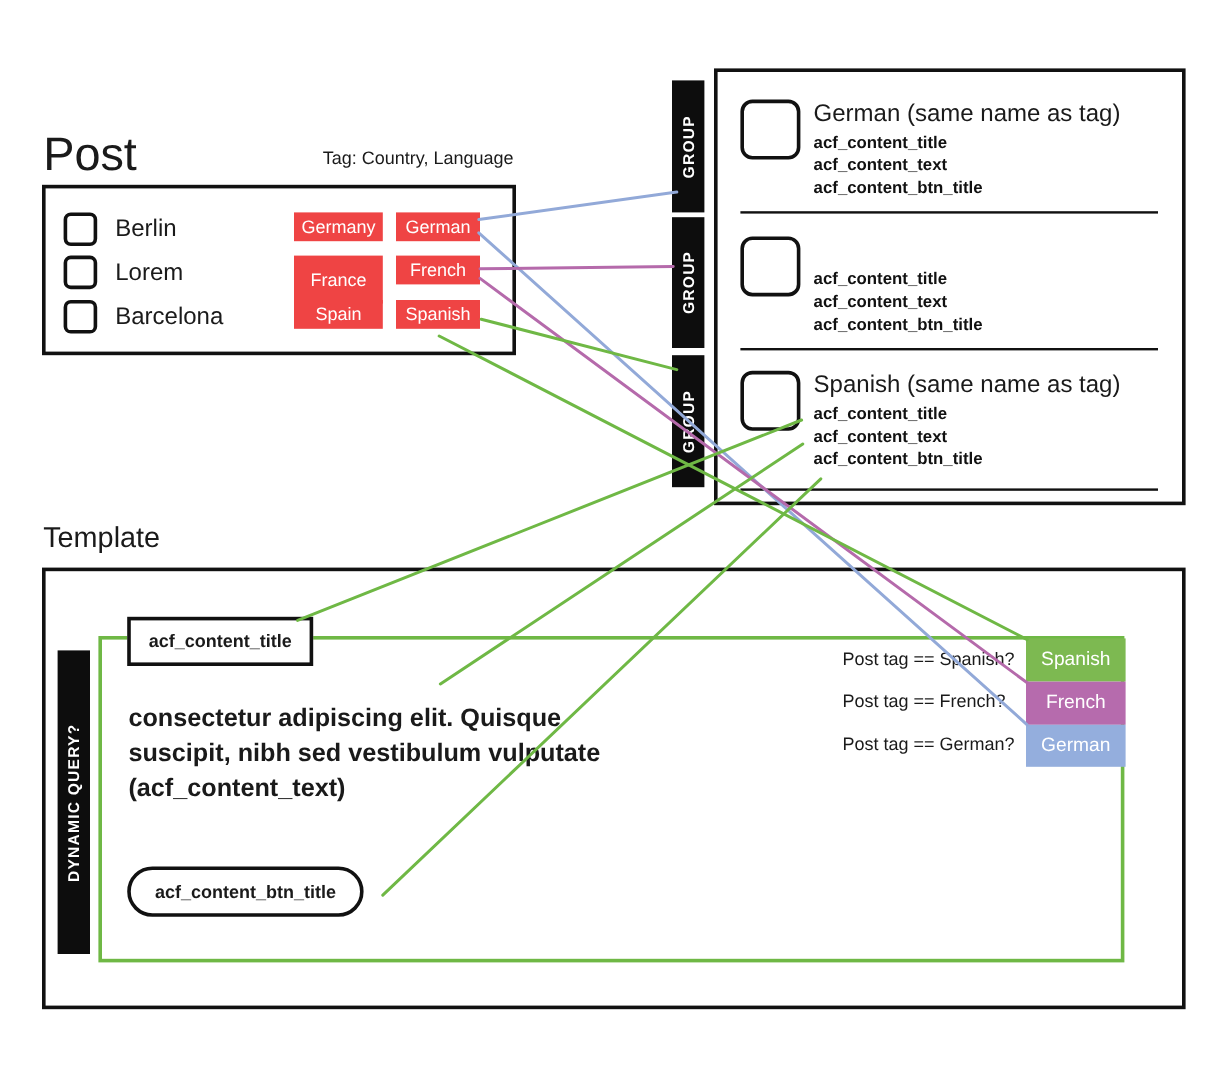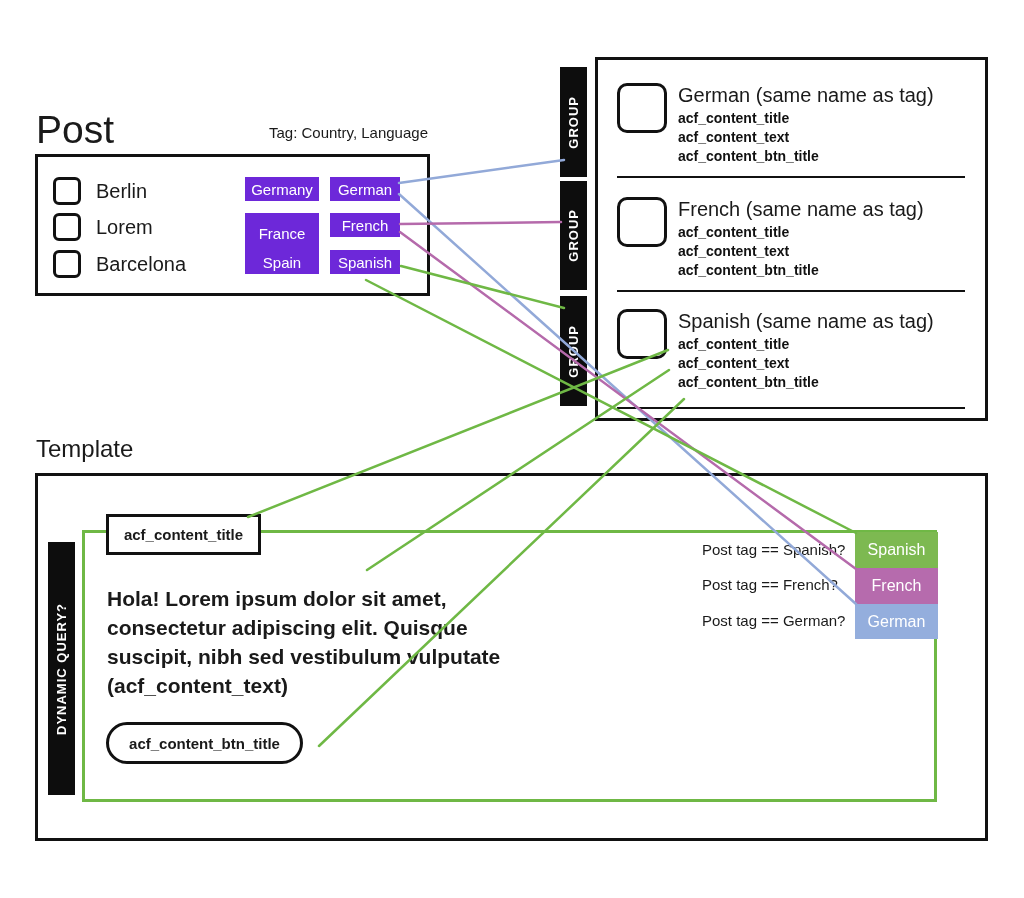--- a/index.html
+++ b/index.html
@@ -5,21 +5,21 @@
   html,body{margin:0;padding:0;background:#ffffff;}
   #stage{
     position:relative;width:1024px;height:898px;background:#ffffff;overflow:hidden;
     font-family:"Liberation Sans", sans-serif;color:#1a1a1a;
   }
   .abs{position:absolute;}
   .section-title{font-size:24px;color:#1a1a1a;}
   .outline-box{position:absolute;border:3px solid #111;background:#fff;box-sizing:border-box;}
   .checkbox{position:absolute;border:3px solid #111;border-radius:6px;background:#fff;box-sizing:border-box;}
   .tag-chip{
-    position:absolute;background:#6d28d9;color:#fff;font-size:15px;font-weight:500;
+    position:absolute;background:#ef4444;color:#fff;font-size:15px;font-weight:500;
     display:flex;align-items:center;justify-content:center;box-sizing:border-box;
   }
   .vbar{
     position:absolute;background:#0d0d0d;color:#fff;display:flex;align-items:center;justify-content:center;
     box-sizing:border-box;
   }
   .vbar span{
     writing-mode:vertical-rl;transform:rotate(180deg);
     font-size:13px;font-weight:bold;letter-spacing:1px;white-space:nowrap;
   }
@@ -78,21 +78,20 @@
   <div class="checkbox" style="left:617px;top:83px;width:50px;height:50px;border-radius:10px;"></div>
   <div class="acf-heading" style="left:678px;top:84px;">German (same name as tag)</div>
   <div class="abs acf-fields" style="left:678px;top:109px;">
     <div>acf_content_title</div>
     <div>acf_content_text</div>
     <div>acf_content_btn_title</div>
   </div>
   <div class="divider" style="left:617px;top:176px;width:348px;"></div>
 
   <div class="checkbox" style="left:617px;top:197px;width:50px;height:50px;border-radius:10px;"></div>
-  <div class="acf-heading" style="left:678px;top:198px;">French (same name as tag)</div>
   <div class="abs acf-fields" style="left:678px;top:223px;">
     <div>acf_content_title</div>
     <div>acf_content_text</div>
     <div>acf_content_btn_title</div>
   </div>
   <div class="divider" style="left:617px;top:290px;width:348px;"></div>
 
   <div class="checkbox" style="left:617px;top:309px;width:50px;height:50px;border-radius:10px;"></div>
   <div class="acf-heading" style="left:678px;top:310px;">Spanish (same name as tag)</div>
   <div class="abs acf-fields" style="left:678px;top:335px;">
@@ -110,21 +109,20 @@
 
   <div class="vbar" style="left:48px;top:542px;width:27px;height:253px;">
     <span>DYNAMIC QUERY?</span>
   </div>
 
   <div class="outline-box" style="left:106px;top:514px;width:155px;height:41px;display:flex;align-items:center;justify-content:center;">
     <span style="font-size:15px;font-weight:bold;">acf_content_title</span>
   </div>
 
   <div class="abs" style="left:107px;top:584px;font-size:21px;font-weight:bold;line-height:29px;">
-    <div>Hola! Lorem ipsum dolor sit amet,</div>
     <div>consectetur adipiscing elit. Quisque</div>
     <div>suscipit, nibh sed vestibulum vulputate</div>
     <div>(acf_content_text)</div>
   </div>
 
   <div class="outline-box" style="left:106px;top:722px;width:197px;height:42px;border-radius:21px;display:flex;align-items:center;justify-content:center;">
     <span style="font-size:15px;font-weight:bold;">acf_content_btn_title</span>
   </div>
 
   <div class="cond-label" style="left:702px;top:541px;">Post tag == Spanish?</div>

